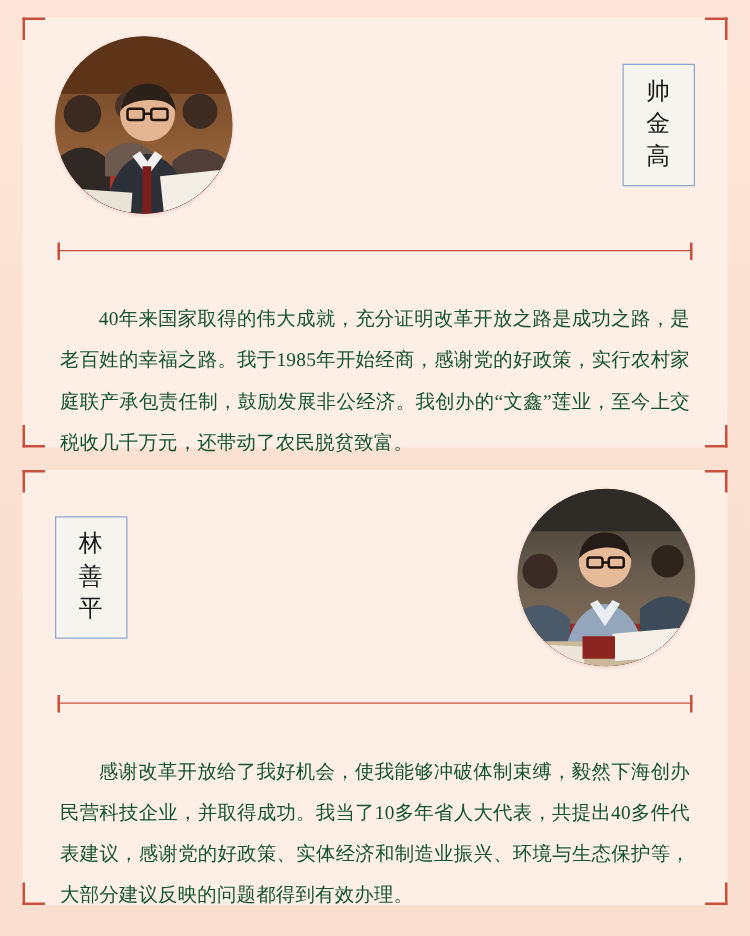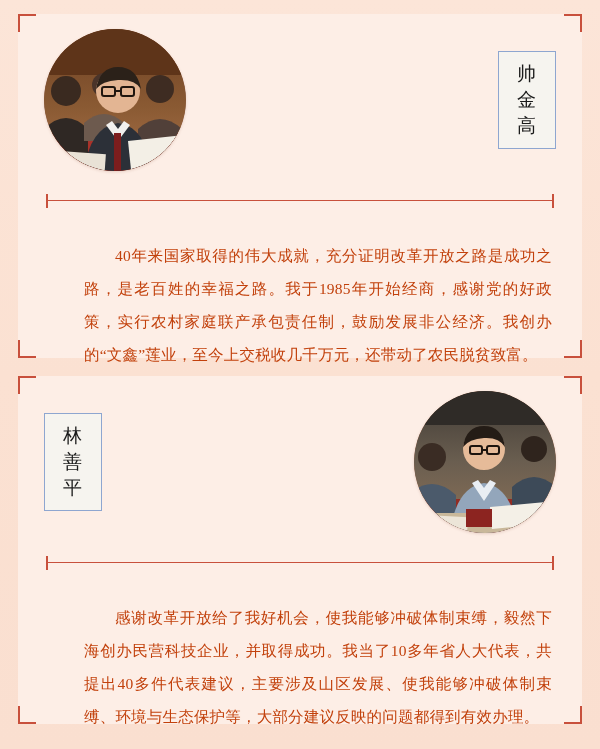--- a/index.html
+++ b/index.html
@@ -98,25 +98,24 @@
   .divider .tick.right { right: 0; }
 
   .divider-wrap-1 { margin: 14px 28px 0 28px; }
   .divider-wrap-2 { margin: 14px 28px 0 28px; }
 
   .body-text {
     padding: 22px 30px 0 30px;
     font-family: "Liberation Serif", serif;
     font-size: 15.5px;
     line-height: 33px;
-    color: #c2410c;
+    color: #14532d;
     text-align: justify;
     text-indent: 2em;
     letter-spacing: 0.2px;
-    margin-left: 36px;
   }
 </style>
 </head>
 <body>
 
 <div class="page">
 
   <div class="card card-1">
     <span class="corner tl"></span>
     <span class="corner tr"></span>
@@ -235,16 +234,16 @@
       </div>
     </div>
 
     <div class="divider-wrap-2">
       <div class="divider">
         <span class="tick left"></span>
         <span class="tick right"></span>
       </div>
     </div>
 
-    <p class="body-text">感谢改革开放给了我好机会，使我能够冲破体制束缚，毅然下海创办民营科技企业，并取得成功。我当了10多年省人大代表，共提出40多件代表建议，主要涉及山区发展、使我能够冲破体制束缚、环境与生态保护等，大部分建议反映的问题都得到有效办理。</p>
+    <p class="body-text">感谢改革开放给了我好机会，使我能够冲破体制束缚，毅然下海创办民营科技企业，并取得成功。我当了10多年省人大代表，共提出40多件代表建议，感谢党的好政策、实体经济和制造业振兴、环境与生态保护等，大部分建议反映的问题都得到有效办理。</p>
   </div>
 
 </div>
 
 </body></html>

